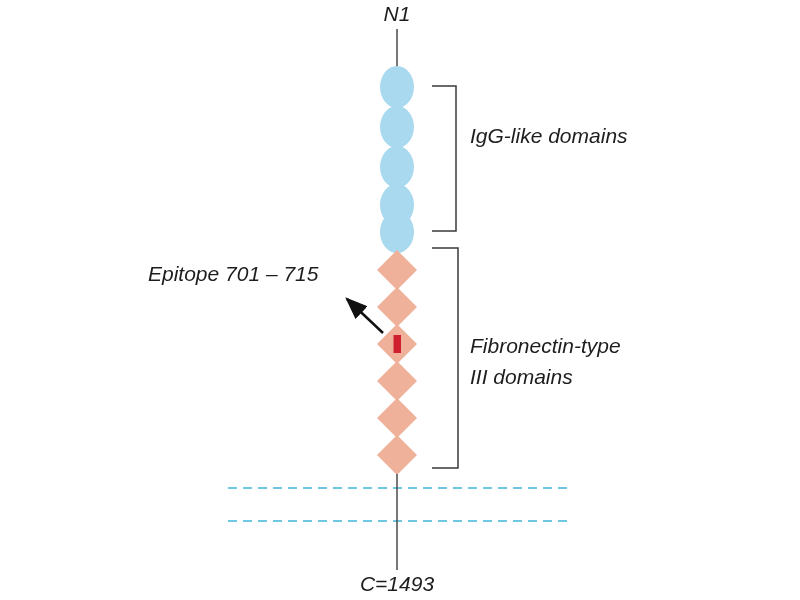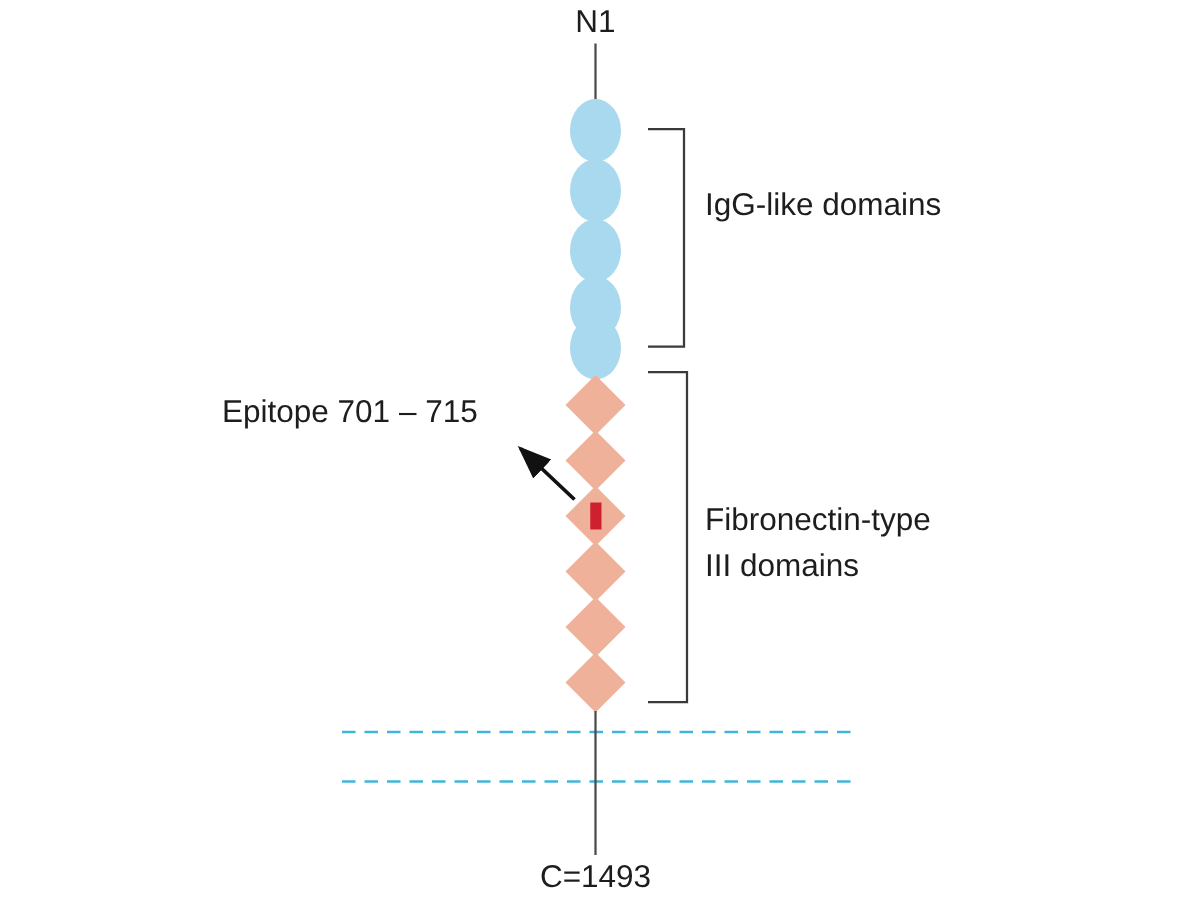--- a/index.html
+++ b/index.html
@@ -9,20 +9,21 @@
     width: 800px;
     height: 600px;
     overflow: hidden;
     font-family: "Liberation Sans", sans-serif;
   }
   .stage {
     position: relative;
     width: 800px;
     height: 600px;
     background: #ffffff;
+    font-style: italic;
   }
   svg text {
     font-family: "Liberation Sans", sans-serif;
     fill: #1d1d1f;
   }
   .label-lg { font-size: 21px; }
 </style>
 </head>
 <body>
 

